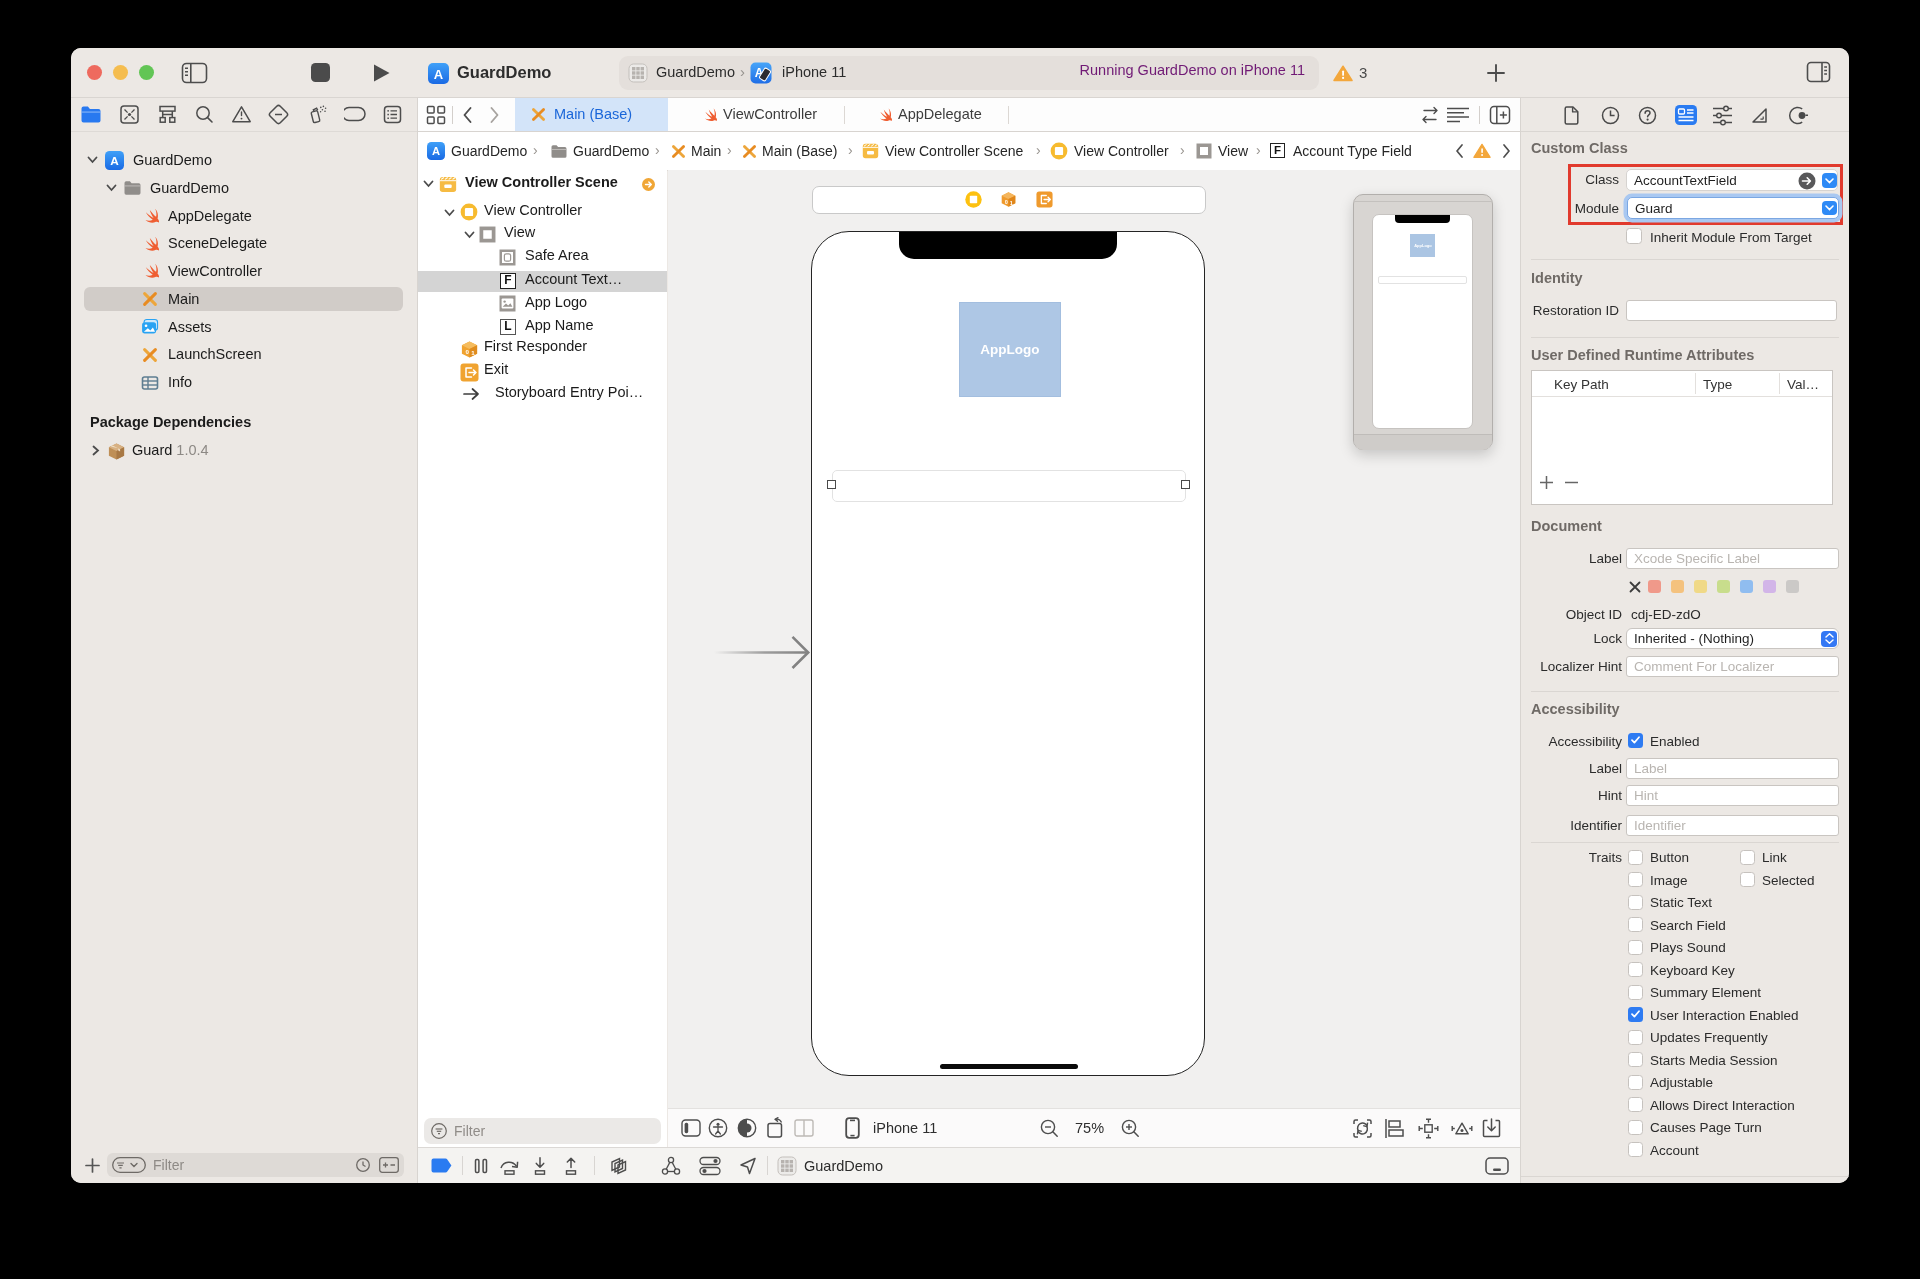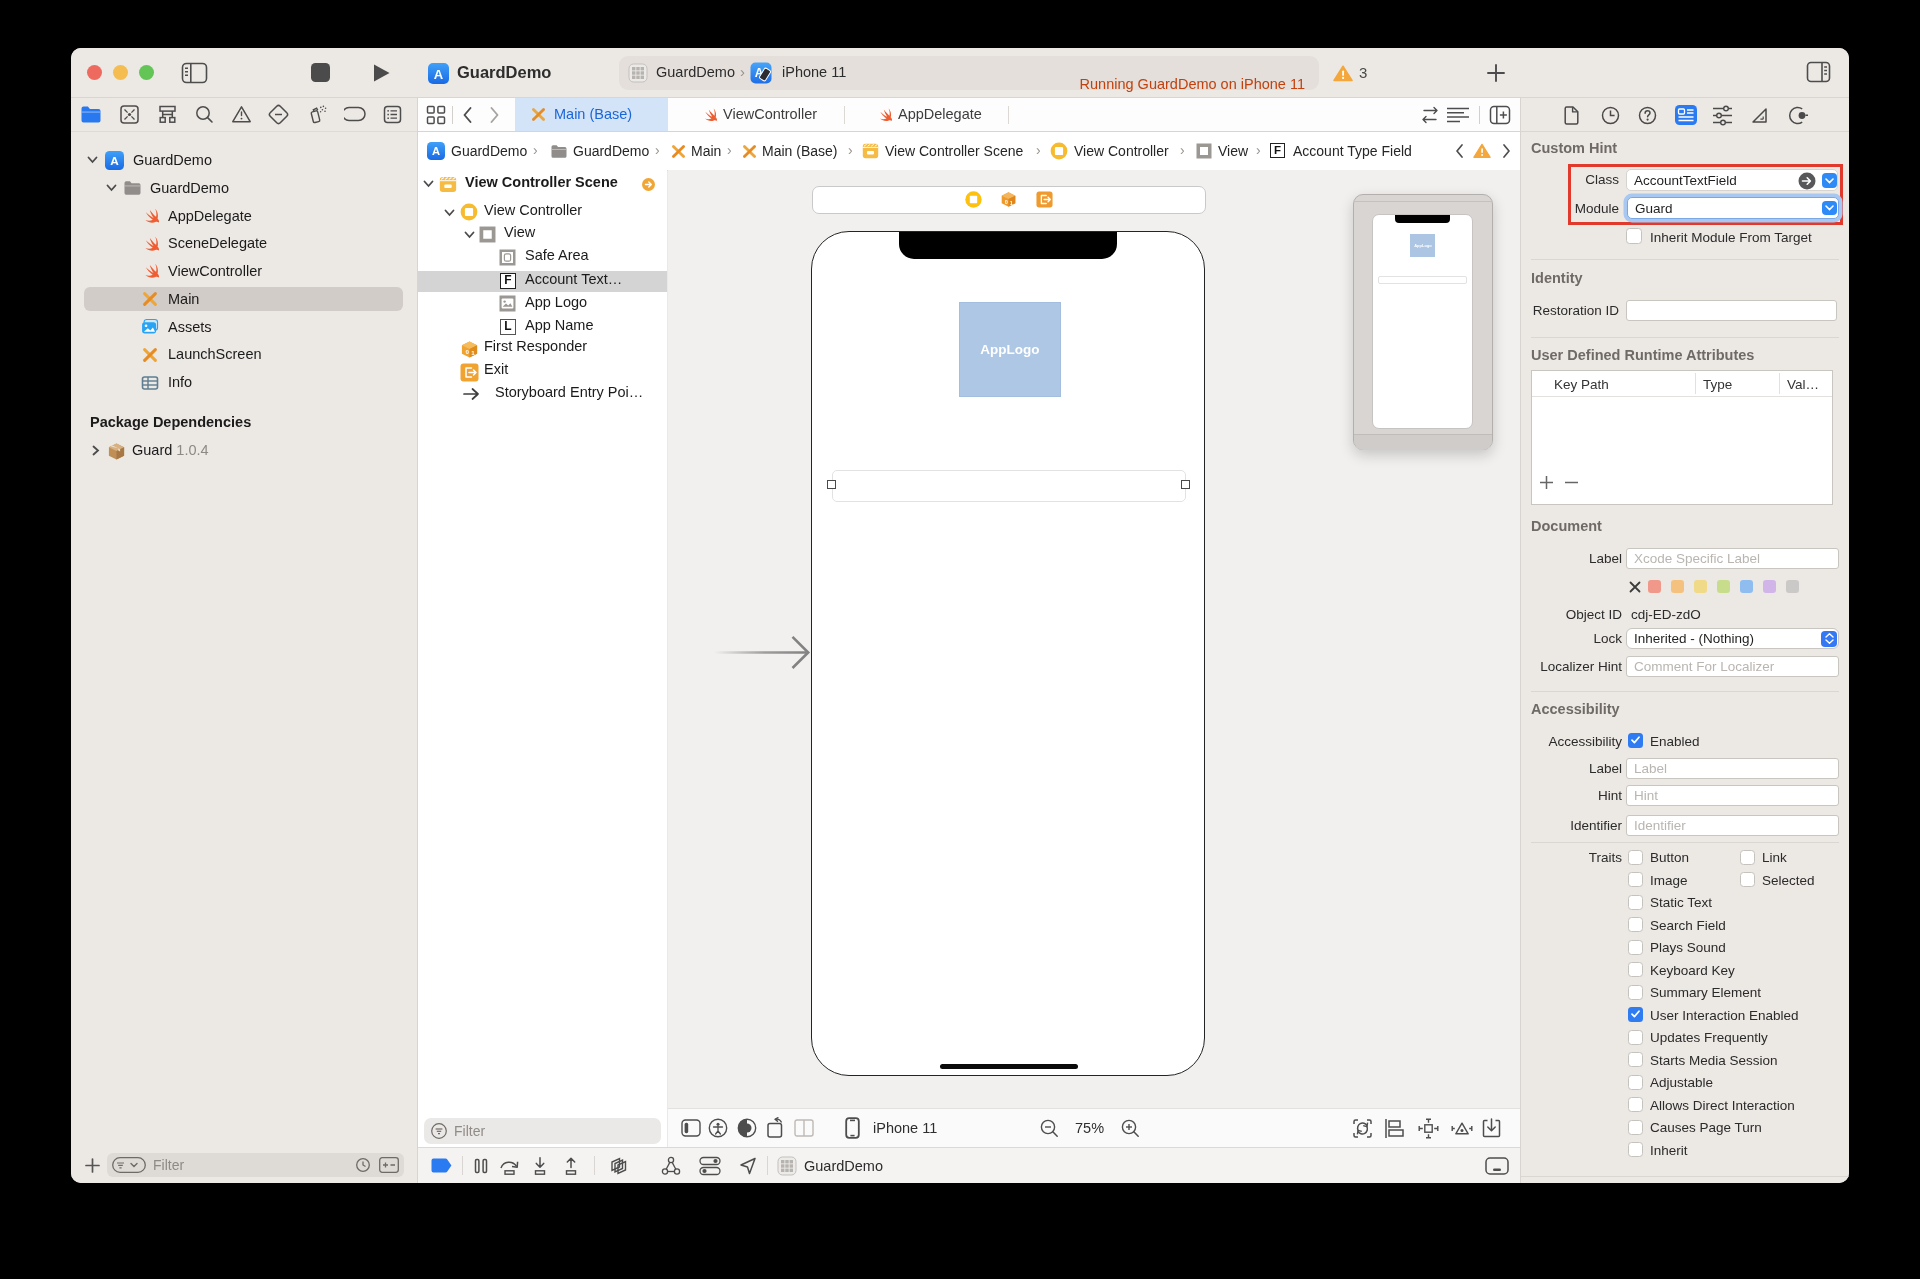--- a/index.html
+++ b/index.html
@@ -72,21 +72,21 @@
             <linearGradient id="phg" x1="0" y1="0" x2="0" y2="1">
               <stop offset="0" stop-color="#47a5f9"></stop>
               <stop offset="1" stop-color="#1f6ee6"></stop>
             </linearGradient>
           </defs>
       <rect x="0.5" y="0.5" width="21" height="21" rx="5" fill="url(#phg)"></rect>
       <text x="9" y="15" font-size="12" font-weight="bold" fill="#fff" text-anchor="middle" font-family="Liberation Sans">A</text>
       <rect x="11.5" y="6.5" width="7" height="12" rx="1.8" fill="#2b2b30" stroke="#fff" stroke-width="1" transform="rotate(32 15 12.5)"></rect>
     </svg>
     <div class="a" style="left:163px;top:8px;font-size:14.5px;color:#2c2c2c">iPhone 11</div>
-    <div class="a" style="right:14px;top:20px;font-size:14.5px;color:#c2410c">Running GuardDemo on iPhone 11</div>
+    <div class="a" style="right:14px;top:6px;font-size:14.5px;color:#701a75">Running GuardDemo on iPhone 11</div>
   </div>
   <svg class="a" style="left:1262px;top:17px" width="20" height="17" viewBox="0 0 20 17">
     <path d="M10 1.2 L19 15.5 H1 Z" fill="#f3a73c" stroke="#f3a73c" stroke-width="1.5" stroke-linejoin="round"></path>
     <rect x="9.2" y="5.4" width="1.8" height="5.4" rx="0.9" fill="#fff"></rect>
         <circle cx="10.1" cy="12.9" r="1.1" fill="#fff"></circle>
   </svg>
   <div class="a" style="left:1288px;top:16px;font-size:15px;color:#4a4a4a">3</div>
   <svg class="a" style="left:1413px;top:13px" width="24" height="24" viewBox="0 0 24 24">
         <path d="M12 4 V20 M4 12 H20" stroke="#4c4c4c" stroke-width="1.9" stroke-linecap="round"></path>
       </svg>
@@ -713,21 +713,21 @@
   <svg class="a" style="left:229px;top:8px" width="19" height="19" viewBox="0 0 19 19">
         <path d="M16 3 L16 16 L3 16 Z" fill="none" stroke="#4a4a4a" stroke-width="1.5" stroke-linejoin="round"></path>
         <path d="M13.2 13.2 L13.2 10.4 M13.2 13.2 L10.4 13.2" stroke="#4a4a4a" stroke-width="1.2"></path>
       </svg>
   <svg class="a" style="left:267px;top:8px" width="21" height="19" viewBox="0 0 21 19">
         <path d="M14.2 2.9 A8 8 0 1 0 14.2 16.1" fill="none" stroke="#4a4a4a" stroke-width="1.5"></path>
         <circle cx="14" cy="9.5" r="3.4" fill="#4a4a4a"></circle>
         <path d="M17.4 9.2 H20" stroke="#4a4a4a" stroke-width="1.5"></path>
       </svg>
 
-  <div class="hdr" style="left:10px;top:42px">Custom Hint</div>
+  <div class="hdr" style="left:10px;top:42px">Custom Class</div>
   <div class="a" style="left:47px;top:66px;width:275px;height:61px;border:3px solid #e13a2d;box-sizing:border-box"></div>
   <div class="rlbl" style="left:0;width:98px;top:74px">Class</div>
   <div class="fld" style="left:105px;top:71px;width:212px;height:22px;padding-right:34px;border-color:#d6d3d0;border-radius:5px">AccountTextField</div>
   <svg class="a" style="left:277px;top:74px" width="18" height="18" viewBox="0 0 18 18">
         <circle cx="9" cy="9" r="8.5" fill="#58585a"></circle>
         <path d="M4.5 9 H12 M9.2 5.8 L12.4 9 L9.2 12.2" fill="none" stroke="#fff" stroke-width="1.6" stroke-linecap="round" stroke-linejoin="round"></path>
       </svg>
   <div class="a" style="left:301px;top:75px;width:15px;height:14.5px;border-radius:4px;background:#2e8af6">
         <svg style="margin:4.5px auto 0" width="9" height="6" viewBox="0 0 9 6">
           <path d="M1 1 L4.5 4.5 L8 1" fill="none" stroke="#fff" stroke-width="1.6" stroke-linecap="round"></path>
@@ -845,16 +845,16 @@
   <div class="lbl" style="left:129px;top:932px">Updates Frequently</div>
   <div class="cb" style="left:107px;top:954.0px"></div>
   <div class="lbl" style="left:129px;top:954.5px">Starts Media Session</div>
   <div class="cb" style="left:107px;top:976.5px"></div>
   <div class="lbl" style="left:129px;top:977px">Adjustable</div>
   <div class="cb" style="left:107px;top:999.0px"></div>
   <div class="lbl" style="left:129px;top:999.5px">Allows Direct Interaction</div>
   <div class="cb" style="left:107px;top:1021.5px"></div>
   <div class="lbl" style="left:129px;top:1022px">Causes Page Turn</div>
   <div class="cb" style="left:107px;top:1044.0px"></div>
-  <div class="lbl" style="left:129px;top:1044.5px">Inherit</div>
+  <div class="lbl" style="left:129px;top:1044.5px">Account</div>
   <div class="sep" style="left:0;top:1078px;width:328px"></div>
 </div>
 </div>
 
 </body></html>

